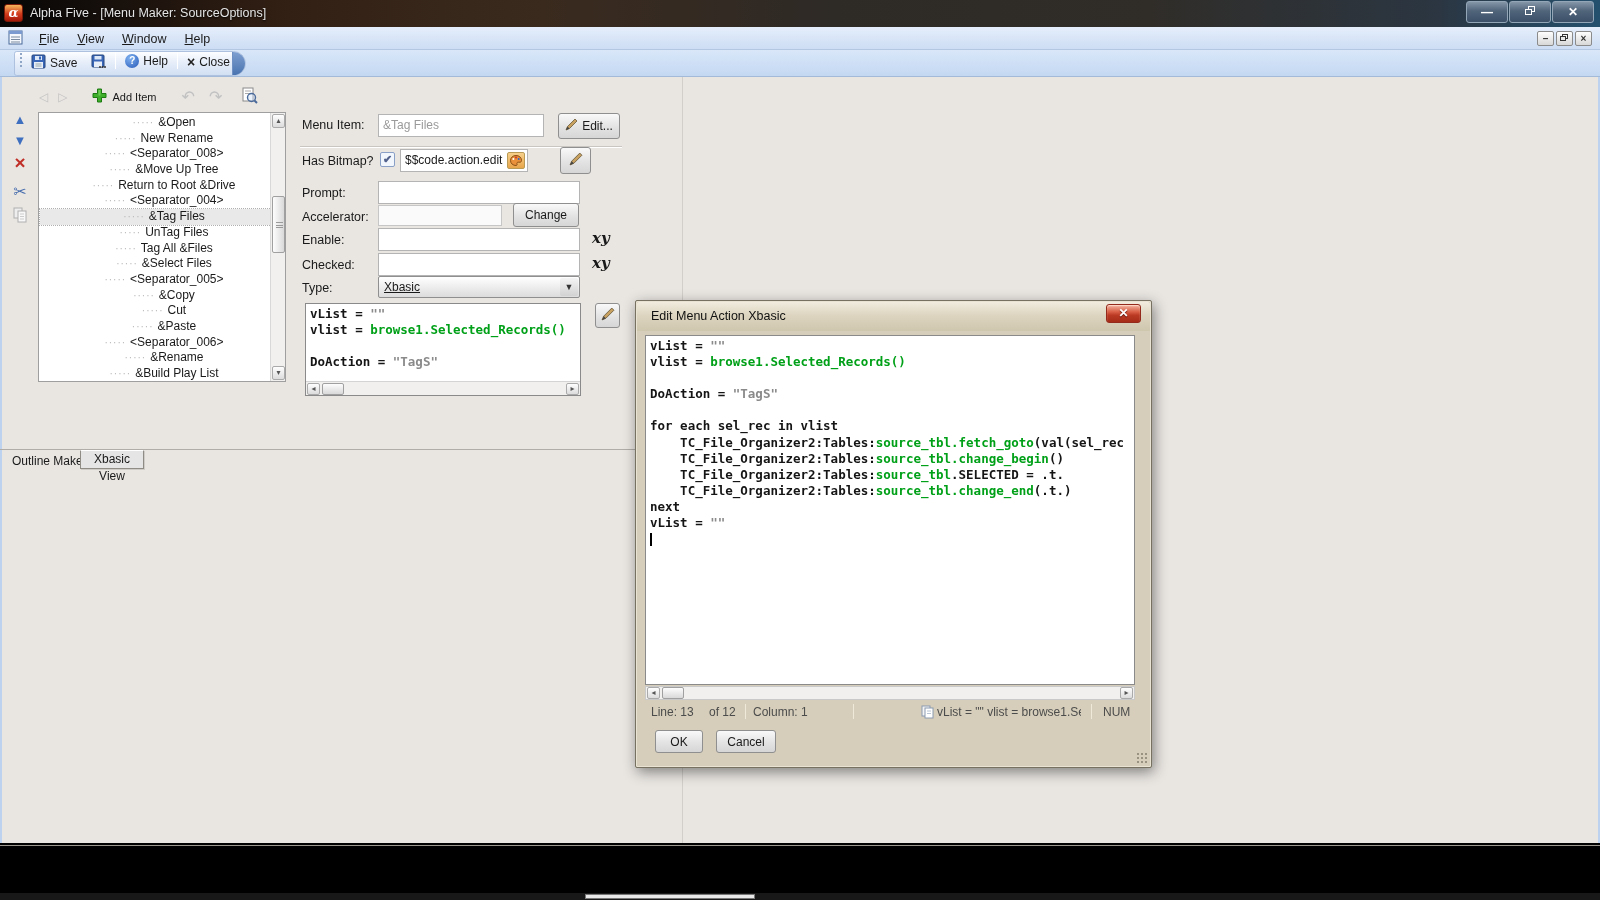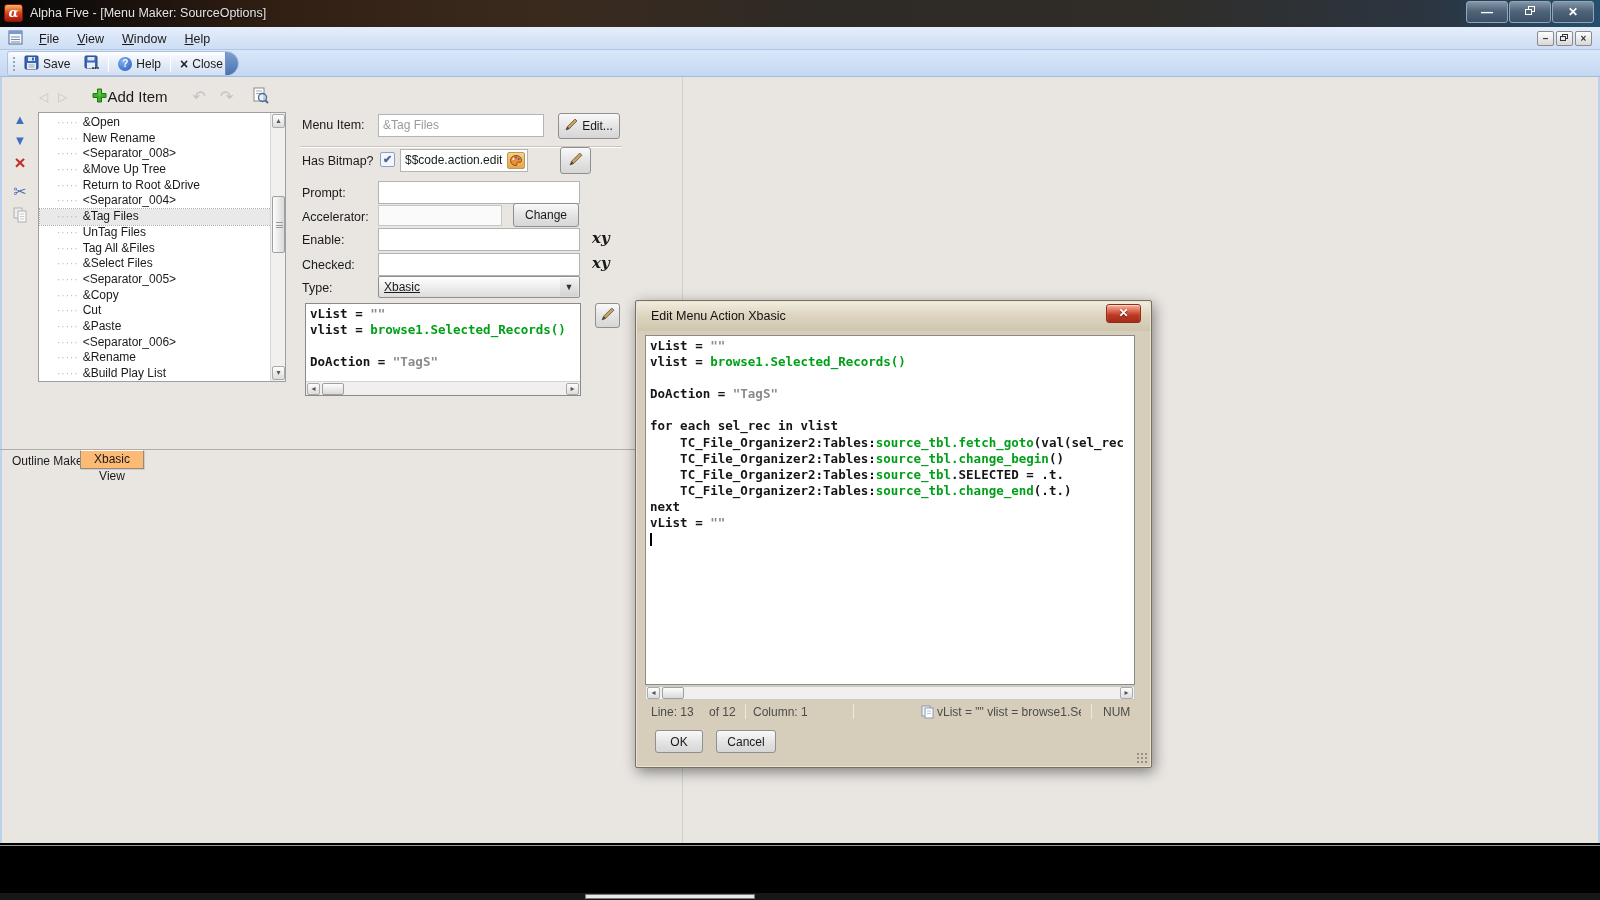--- a/index.html
+++ b/index.html
@@ -37,47 +37,47 @@
   .mdi-btns { right:8px; top:4px; display:flex; }
   .mdi-btn { width:17px; height:15px; margin-left:2px; border:1px solid #8b8b8b; border-radius:2px;
     background:linear-gradient(#fefefe,#d8d8d8); font-size:10px; font-weight:bold; color:#333; text-align:center; line-height:13px; }
   .mdi-restore { display:inline-block; position:relative; width:9px; height:8px; }
   .mdi-restore i { position:absolute; border:1px solid #333; }
   .mdi-restore i:first-child { left:2px; top:0; width:6px; height:5px; }
   .mdi-restore i:last-child { left:0; top:2px; width:6px; height:5px; background:#e8e8e8; }
 
   
   .toolbar { left:0; top:50px; width:1600px; height:27px; background:linear-gradient(#d9e7f9,#c4d8f2); border-bottom:1px solid #a3bad9; }
-  .tb-chunk { left:7px; top:1px; width:232px; height:25px; border:1px solid #aec2e0; border-radius:3px 14px 14px 3px;
-    background:linear-gradient(#fcfdff,#e2ebf8 55%,#d2e0f3); display:flex; align-items:center; }
+  .tb-chunk { left:14px; top:1px; width:232px; height:25px; border:1px solid #aec2e0; border-radius:3px 14px 14px 3px;
+    background:linear-gradient(#fcfdff,#e2ebf8 55%,#d2e0f3); display:flex; align-items:flex-start; }
   .tb-cap { position:absolute; right:0; top:0; width:13px; height:23px; border-radius:0 12px 12px 0;
     background:linear-gradient(#7e9fd0,#4a74b0); border-left:1px solid #6f90c2; }
   .tb-grip { width:5px; height:16px; margin-left:4px;
     background-image:radial-gradient(circle,#8fa6c6 1px,transparent 1.3px); background-size:4px 4px; }
   .tb-btn { display:flex; align-items:center; gap:4px; padding:2px 7px; font-size:12px; border-radius:2px; }
   .tb-sep { width:1px; height:17px; background:#b4c6e0; border-right:1px solid #fff; margin:0 2px; }
   .help-circle { display:inline-block; width:14px; height:14px; border-radius:50%;
     background:radial-gradient(circle at 35% 30%,#7fb2f0,#2758b8); color:#fff; font-size:10px; font-weight:bold; text-align:center; line-height:14px; }
   .close-x { color:#222; font-weight:bold; font-size:14px; }
 
   
   .main { left:0; top:77px; width:1600px; height:766px; background:#e9e6e2; border-left:2px solid #bdd2ee; border-right:2px solid #bdd2ee; }
   .vline { left:682px; top:77px; width:1px; height:766px; background:#d2cfca; }
 
   .tree-toolbar { left:36px; top:86px; height:21px; display:flex; align-items:center; gap:4px; }
   .nav-chev { color:#c2c2c2; font-size:12px; padding:0 3px; }
-  .addline { display:flex; align-items:center; margin-left:18px; margin-right:16px; font-size:15px; }
+  .addline { display:flex; align-items:center; gap:5px; margin-left:18px; margin-right:16px; font-size:11px; }
   .undo-redo { color:#c2c2c2; font-size:16px; padding:0 5px; }
 
   .side-icons { left:8px; top:112px; width:24px; }
   .side-ic { width:24px; text-align:center; margin-bottom:6px; }
 
   .tree-box { left:38px; top:112px; width:248px; height:270px; background:#fff; border:1px solid #9f9f9f; overflow:hidden; }
   .tree-inner { position:absolute; left:1px; top:2px; width:231px; }
-  .tree-item { height:15.7px; line-height:15.7px; white-space:nowrap; font-size:12px; padding-left:17px; }
+  .tree-item { height:15.7px; line-height:15.7px; white-space:nowrap; font-size:12px; padding-left:17px;text-align:center; }
   .tree-item.selected { background:#e9e9e9; outline:1px dotted #b0b0b0; }
   .tree-dots { color:#b8b8b8; letter-spacing:1px; margin-right:4px; font-size:10px; }
   .scrollbar-v { position:absolute; right:0; top:0; width:15px; height:268px; background:#f1f0ee; border-left:1px solid #d8d8d8; }
   .sb-arrow { position:absolute; left:1px; width:13px; height:14px; background:linear-gradient(#fefefe,#dcdcdc); border:1px solid #aaa; border-radius:2px; color:#555; font-size:8px; text-align:center; line-height:12px; }
   .sb-thumb-v { position:absolute; left:1px; top:83px; width:13px; height:57px; background:linear-gradient(90deg,#fdfdfd,#d9d9d9); border:1px solid #a0a0a0; border-radius:2px; }
   .sb-grip { position:absolute; left:3px; top:50%; margin-top:-3px; width:7px; height:6px;
     background:repeating-linear-gradient(#9a9a9a 0 1px,transparent 1px 2.5px); }
 
   .flabel { font-size:12.5px; }
   .field { background:#fff; border:1px solid #b4b4b4; font-size:12px; padding:3px 4px; overflow:hidden; white-space:nowrap; }
@@ -102,21 +102,21 @@
   .c-k { color:#151515; }
   .c-s { color:#8a8a8a; }
   .c-g { color:#00a018; }
   .caret { display:inline-block; width:2px; height:13px; background:#000; vertical-align:middle; animation:blink 1s step-end infinite; }
   @keyframes blink { 50% { opacity:0; } }
   .scrollbar-h { position:absolute; left:0; bottom:0; right:0; height:14px; background:#f1f0ee; border-top:1px solid #d4d4d4; }
   .sbh-arrow { position:absolute; top:1px; width:13px; height:12px; background:linear-gradient(#fefefe,#dcdcdc); border:1px solid #aaa; border-radius:2px; color:#555; font-size:8px; text-align:center; line-height:10px; }
   .sbh-thumb { position:absolute; top:1px; width:22px; height:12px; background:linear-gradient(#fdfdfd,#d9d9d9); border:1px solid #a0a0a0; border-radius:2px; }
 
   .view-tabs-line { left:0; top:449px; width:682px; height:1px; background:#b0ada8; }
-  .xbasic-tab { left:80px; top:450px; width:64px; height:19px; background:#fdba74; border:1px solid #8f8c86; border-top:1px solid #fff;
+  .xbasic-tab { left:80px; top:450px; width:64px; height:19px; background:#e5e5e5; border:1px solid #8f8c86; border-top:1px solid #fff;
     font-size:12px; text-align:center; line-height:17px; box-shadow:1px 1px 0 #cfccc7; }
 
   
   .dialog { left:635px; top:300px; width:517px; height:468px; background:#d6ceba; border:1px solid #767160; border-radius:2px;
     box-shadow:2px 4px 14px rgba(0,0,0,.45), inset 0 0 0 1px #e9e3d4; }
   .dlg-titlebar { position:absolute; left:1px; top:1px; right:1px; height:29px; border-radius:2px 2px 0 0;
     background:linear-gradient(#f1ecdf,#ddd5c0 45%,#cfc6ae); }
   .dlg-title { position:absolute; left:15px; top:8px; font-size:12.5px; color:#111; }
   .dlg-close { position:absolute; right:10px; top:3px; width:35px; height:19px; border:1px solid #932a1c; border-radius:3px;
     background:linear-gradient(#f2b4a2,#d95f45 40%,#bb3a24 60%,#a52c18); box-shadow:inset 0 1px 1px #ffd9c8;

